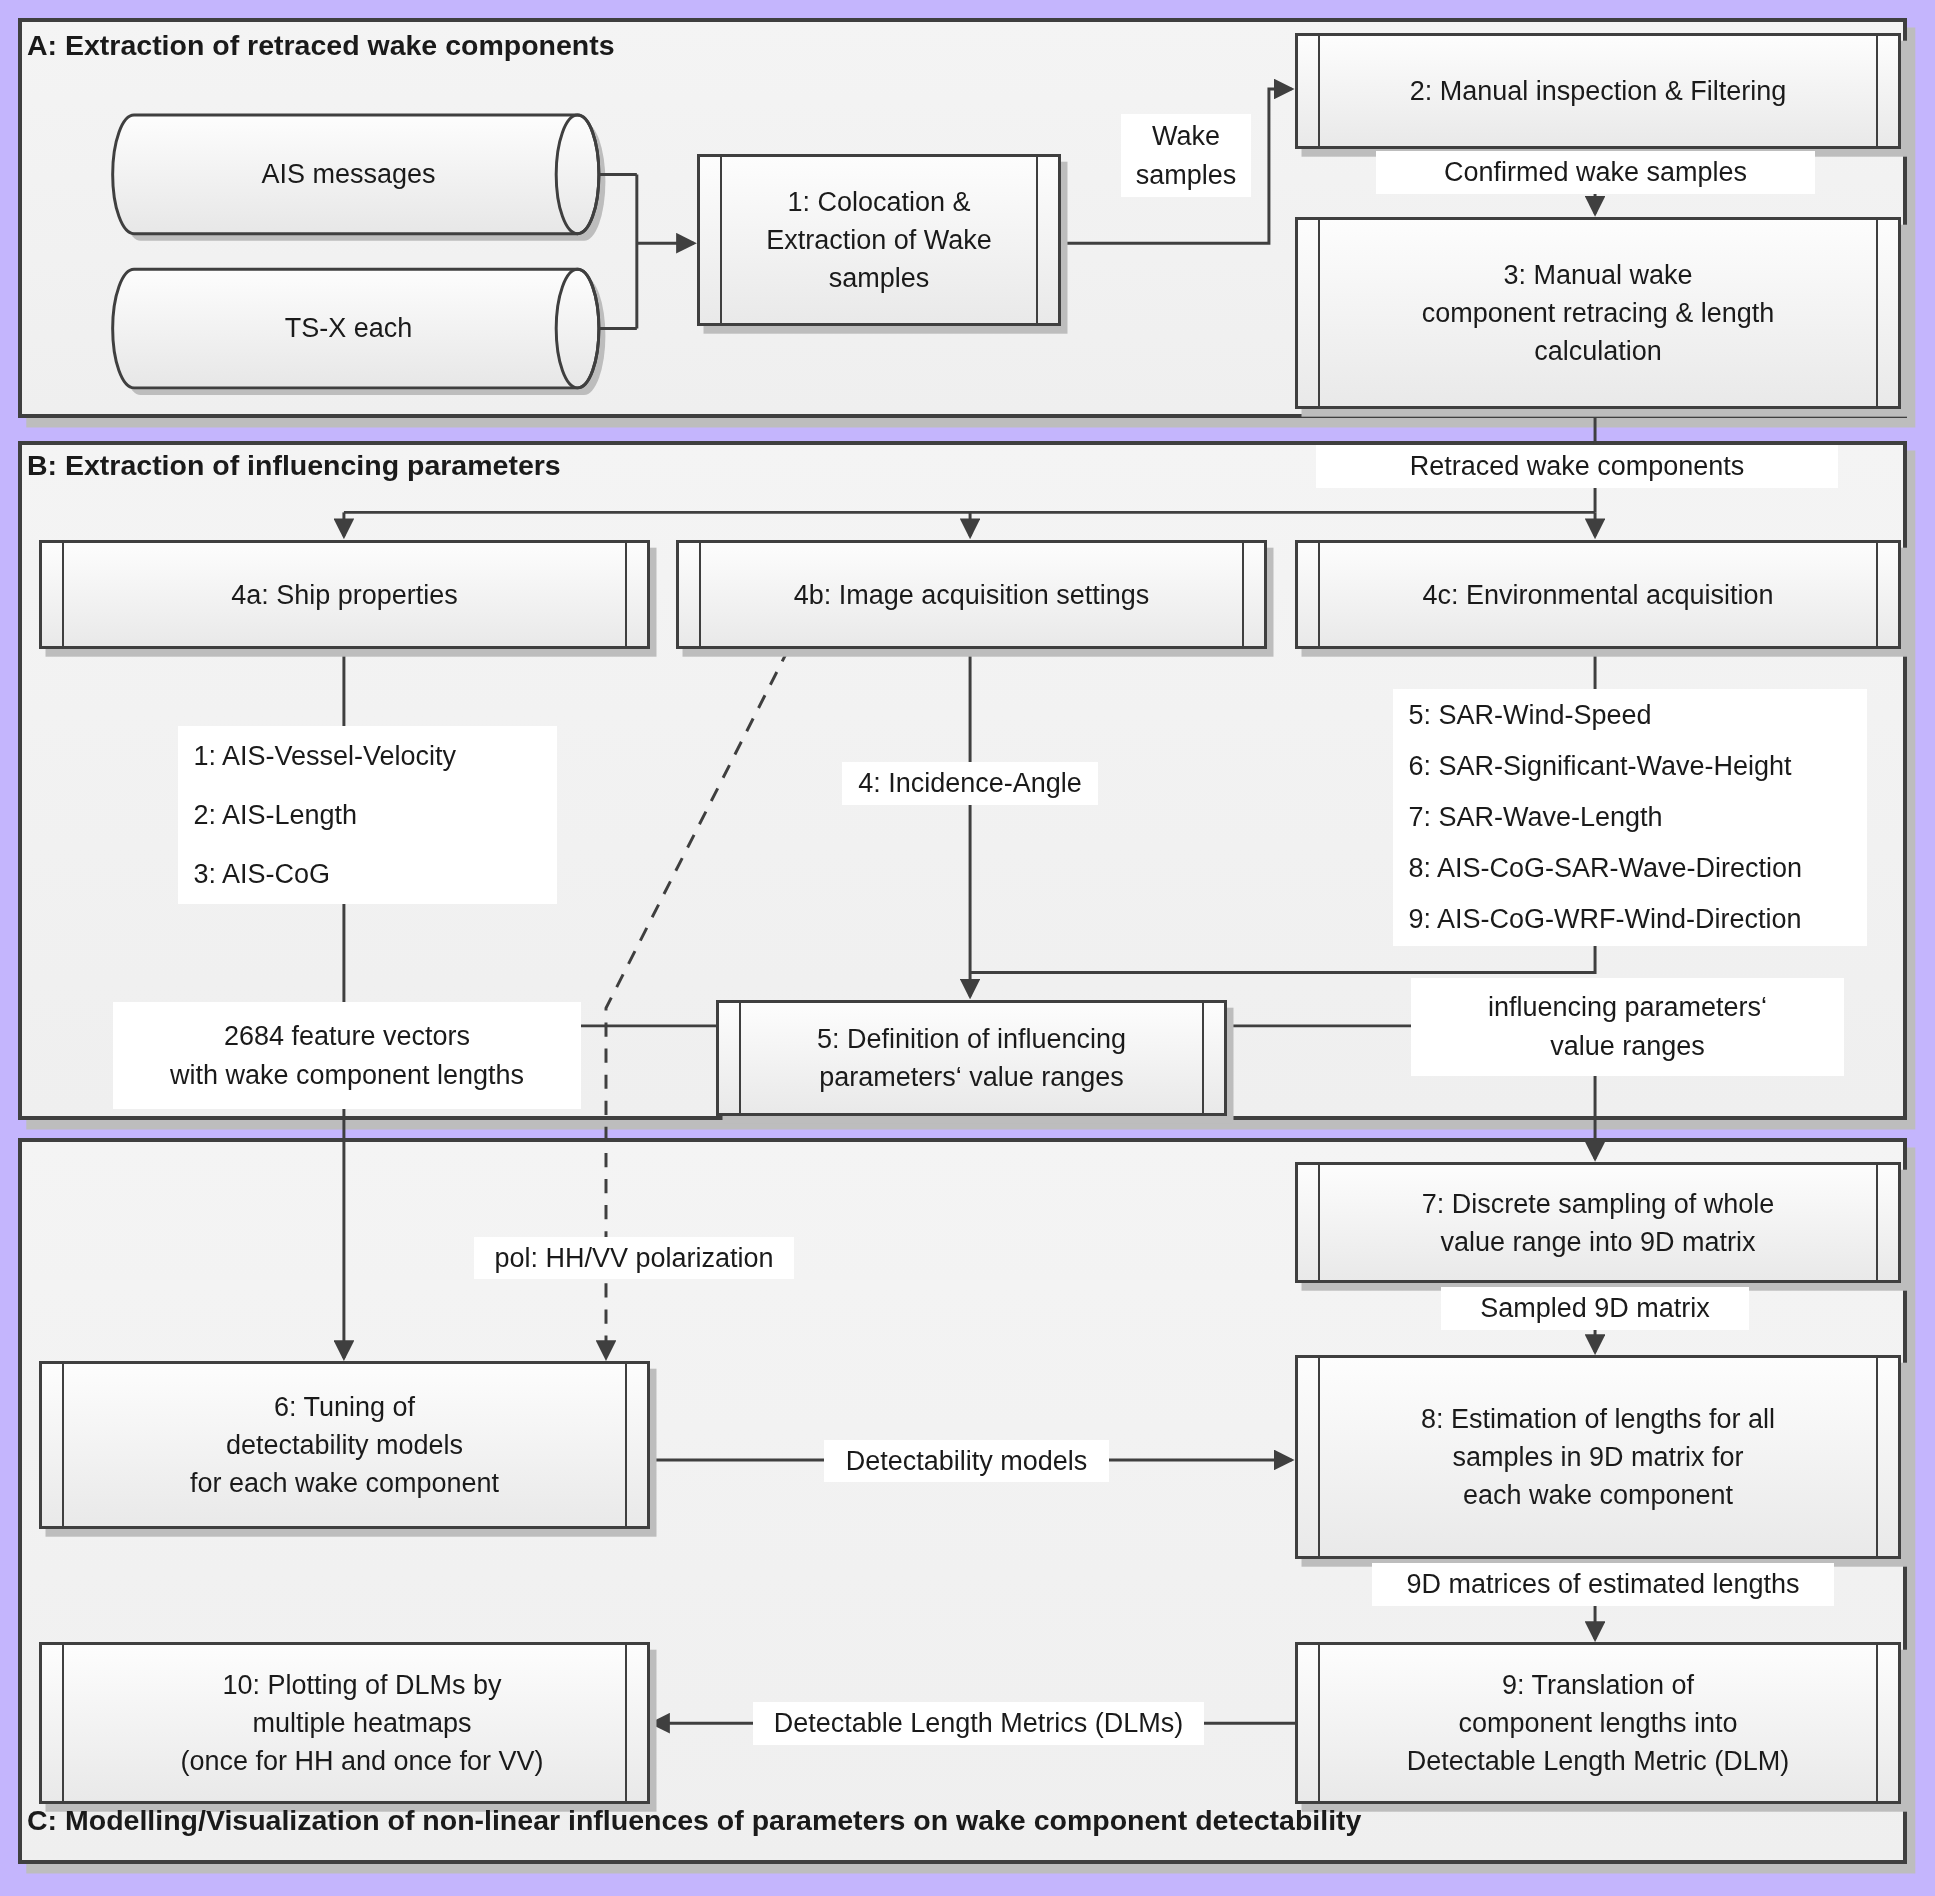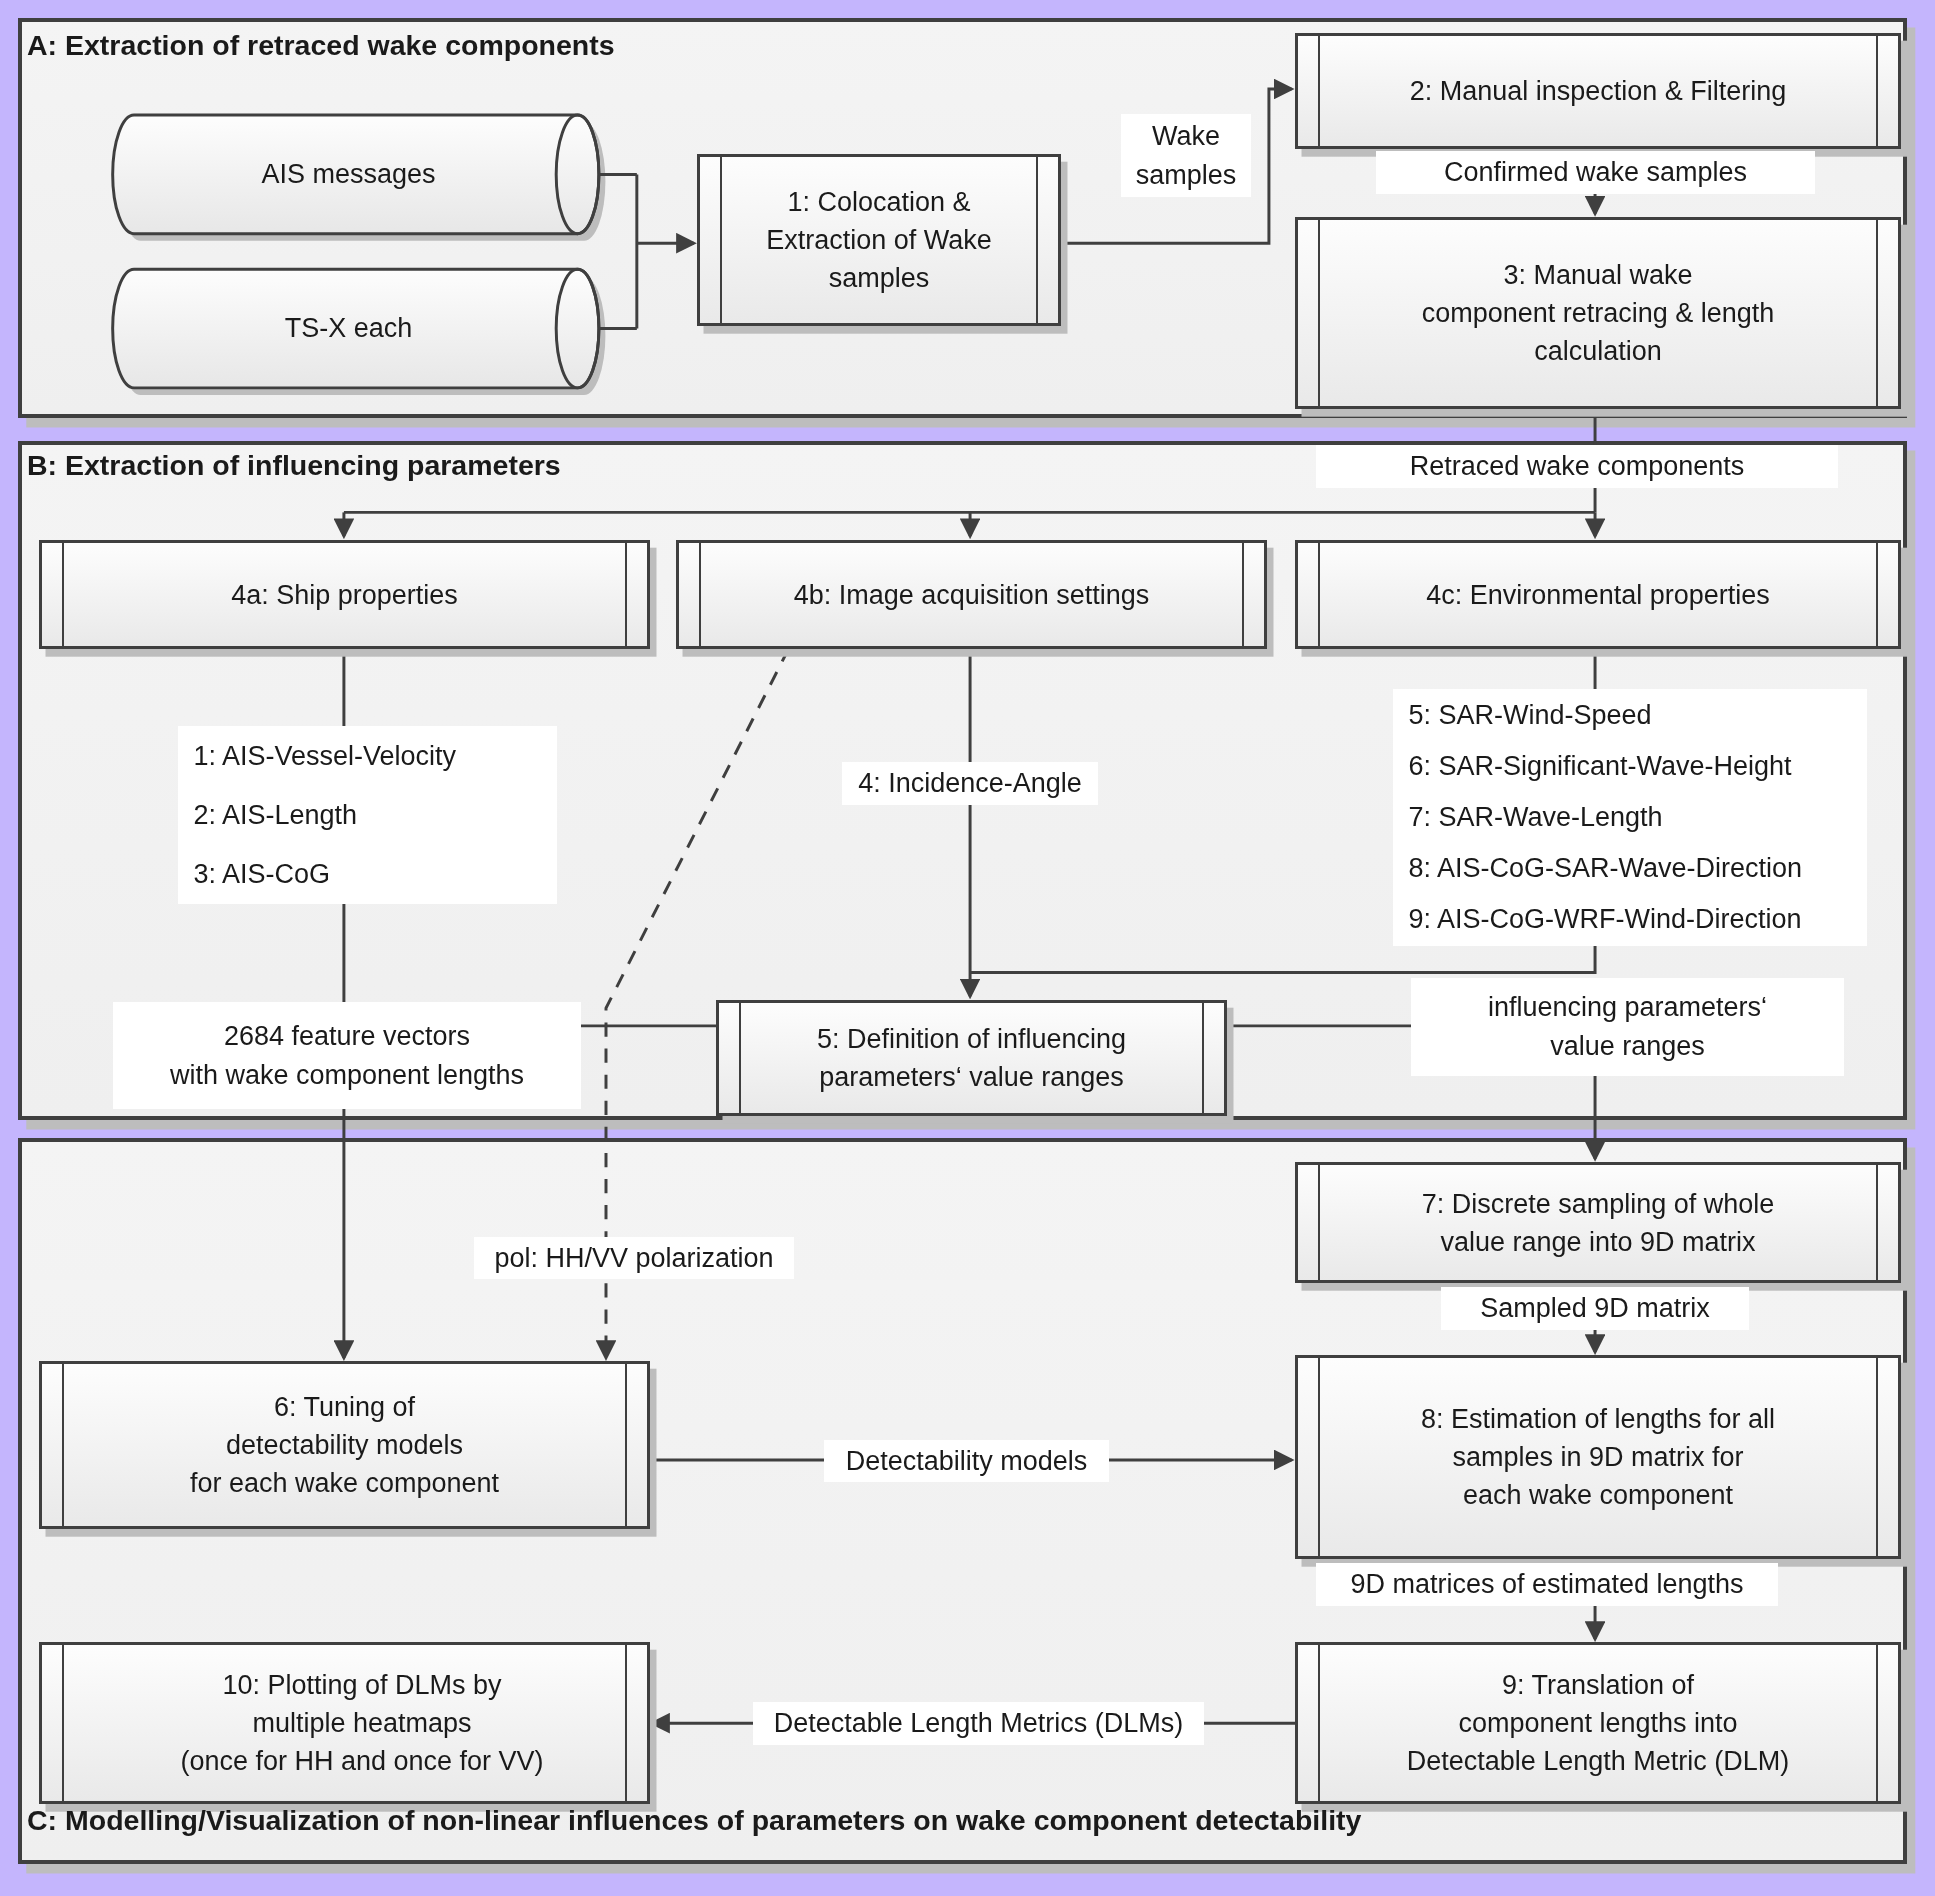--- a/index.html
+++ b/index.html
@@ -129,21 +129,21 @@
 component retracing &amp; length
 calculation</span>
     </div>
   <div class="process" style="left:39px;top:540px;width:611px;height:109px;">
     <span class="ptext">4a: Ship properties</span>
     </div>
   <div class="process" style="left:676px;top:540px;width:591px;height:109px;">
     <span class="ptext">4b: Image acquisition settings</span>
     </div>
   <div class="process" style="left:1295px;top:540px;width:606px;height:109px;">
-    <span class="ptext">4c: Environmental properties</span>
+    <span class="ptext">4c: Environmental acquisition</span>
     </div>
   <div class="process" style="left:716px;top:1000px;width:511px;height:116px;">
     <span class="ptext">5: Definition of influencing
 parameters‘ value ranges</span>
     </div>
   <div class="process" style="left:39px;top:1361px;width:611px;height:168px;">
     <span class="ptext">6: Tuning of
 detectability models
 for each wake component</span>
     </div>
@@ -180,17 +180,17 @@
 7: SAR-Wave-Length
 8: AIS-CoG-SAR-Wave-Direction
 9: AIS-CoG-WRF-Wind-Direction</div>
   <div class="elabel" style="left:113px;top:1002px;width:468px;height:107px;">2684 feature vectors
 with wake component lengths</div>
   <div class="elabel" style="left:1411px;top:978px;width:433px;height:98px;">influencing parameters‘
 value ranges</div>
   <div class="elabel" style="left:474px;top:1237px;width:320px;height:42px;">pol: HH/VV polarization</div>
   <div class="elabel" style="left:1441px;top:1287px;width:308px;height:43px;">Sampled 9D matrix</div>
   <div class="elabel" style="left:824px;top:1440px;width:285px;height:42px;">Detectability models</div>
-  <div class="elabel" style="left:1316px;top:1563px;width:462px;height:43px;">9D matrices of estimated lengths</div>
+  <div class="elabel" style="left:1372px;top:1563px;width:462px;height:43px;">9D matrices of estimated lengths</div>
   <div class="elabel" style="left:753px;top:1702px;width:451px;height:43px;">Detectable Length Metrics (DLMs)</div>
 
 </div>
 
 
 </body></html>

